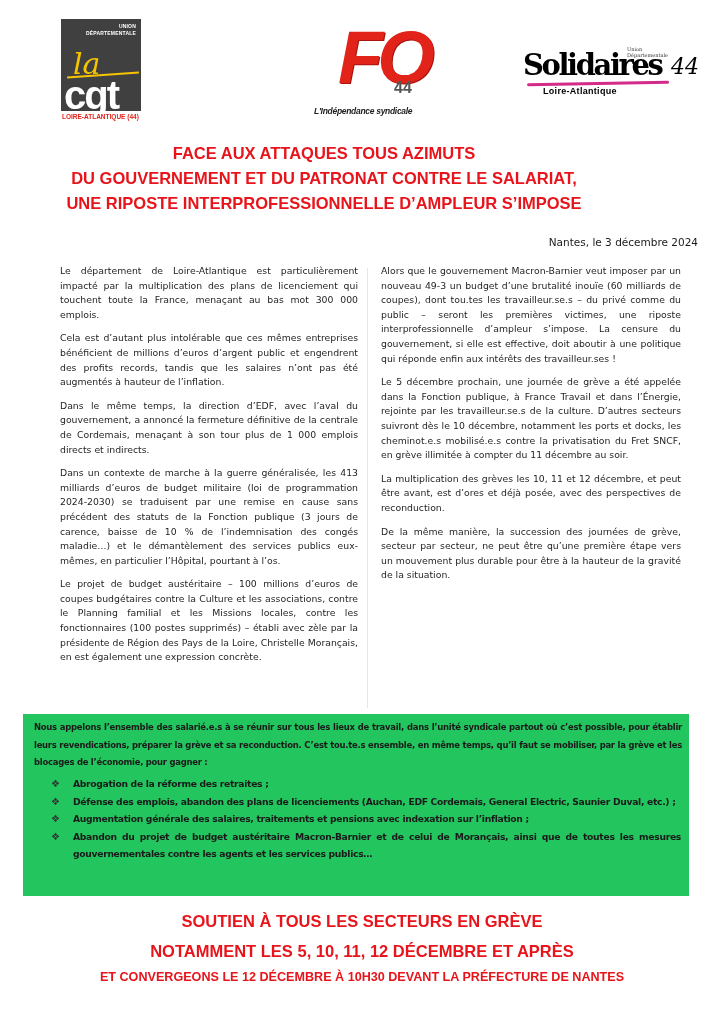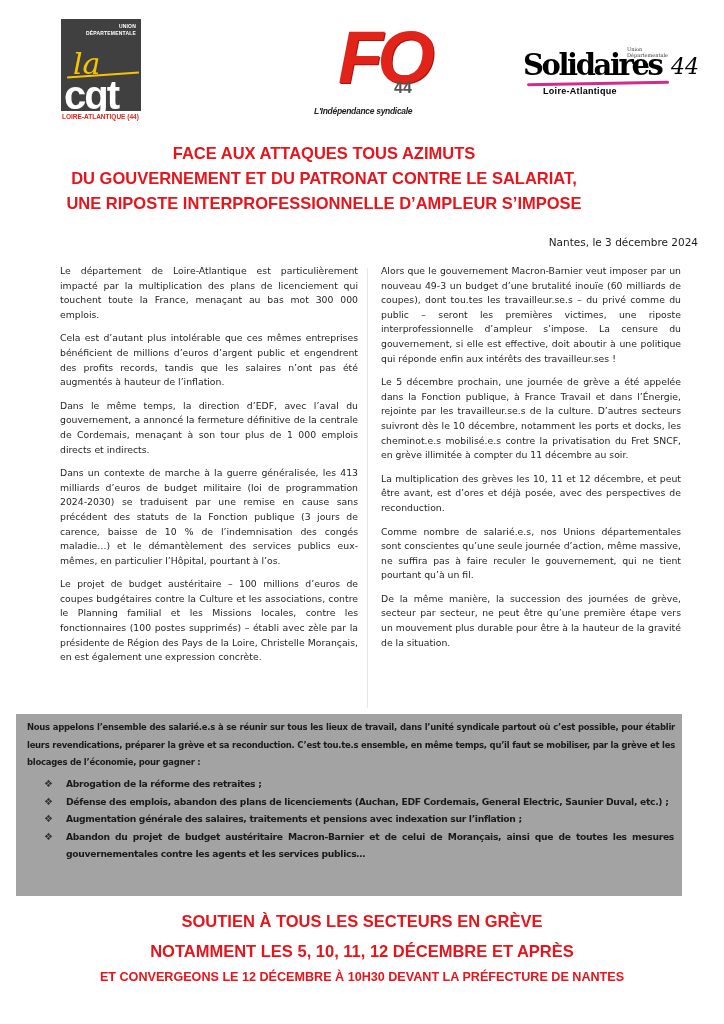--- a/index.html
+++ b/index.html
@@ -31,21 +31,21 @@
   .place-date { position: absolute; right: 26px; top: 236px; font-family: "DejaVu Sans", sans-serif; font-size: 10.5px; color: #1a1a1a; }
 
   
   .col { position: absolute; top: 264px; font-family: "DejaVu Sans", sans-serif; font-size: 9.3px; line-height: 14.6px; text-align: justify; color: #1f1f1f; }
   .col p { margin: 0 0 9px 0; }
   .col-left { left: 60px; width: 298px; }
   .col-right { left: 381px; width: 300px; }
   .divider { position: absolute; left: 367px; top: 268px; width: 1px; height: 440px; background: #e6e6e6; }
 
   
-  .callbox { position: absolute; left: 16px; top: 714px; width: 666px; height: 182px; background: #a3a3a3; }
+  .callbox { position: absolute; left: 23px; top: 714px; width: 666px; height: 182px; background: #22c55e; }
   .callbox .intro { position: absolute; left: 11px; top: 4px; width: 648px; font-family: "DejaVu Sans Condensed", "DejaVu Sans", sans-serif; font-weight: bold; font-size: 9.4px; line-height: 17.5px; color: #1a1a1a; text-align: justify; letter-spacing: -0.25px; }
   .callbox ul { list-style: none; margin: 0; padding: 0; position: absolute; left: 28px; top: 61px; width: 630px; }
   .callbox li { position: relative; padding-left: 22px; font-family: "DejaVu Sans", sans-serif; font-weight: bold; font-size: 9.2px; line-height: 17.5px; color: #1a1a1a; text-align: justify; letter-spacing: -0.3px; }
   .callbox li .bullet { position: absolute; left: 0; top: 0; font-size: 10px; color: #333; }
 
   
   .slogans { position: absolute; left: 0; top: 906px; width: 724px; text-align: center; }
   .slogans .s1, .slogans .s2 { color: #e8141b; font-weight: bold; font-size: 16.5px; line-height: 30px; display: block; }
   .slogans .s3 { color: #e8141b; font-weight: bold; font-size: 12.6px; line-height: 22px; display: block; }
 </style>
@@ -95,21 +95,20 @@
   <p>Dans un contexte de marche à la guerre généralisée, les 413 milliards d’euros de budget militaire (loi de programmation 2024-2030) se traduisent par une remise en cause sans précédent des statuts de la Fonction publique (3 jours de carence, baisse de 10 % de l’indemnisation des congés maladie…) et le démantèlement des services publics eux-mêmes, en particulier l’Hôpital, pourtant à l’os.</p>
   <p>Le projet de budget austéritaire – 100 millions d’euros de coupes budgétaires contre la Culture et les associations, contre le Planning familial et les Missions locales, contre les fonctionnaires (100 postes supprimés) – établi avec zèle par la présidente de Région des Pays de la Loire, Christelle Morançais, en est également une expression concrète.</p>
 </div>
 
 <div class="divider"></div>
 
 <div class="col col-right">
   <p>Alors que le gouvernement Macron-Barnier veut imposer par un nouveau 49-3 un budget d’une brutalité inouïe (60 milliards de coupes), dont tou.tes les travailleur.se.s – du privé comme du public – seront les premières victimes, une riposte interprofessionnelle d’ampleur s’impose. La censure du gouvernement, si elle est effective, doit aboutir à une politique qui réponde enfin aux intérêts des travailleur.ses !</p>
   <p>Le 5 décembre prochain, une journée de grève a été appelée dans la Fonction publique, à France Travail et dans l’Énergie, rejointe par les travailleur.se.s de la culture. D’autres secteurs suivront dès le 10 décembre, notamment les ports et docks, les cheminot.e.s mobilisé.e.s contre la privatisation du Fret SNCF, en grève illimitée à compter du 11 décembre au soir.</p>
   <p>La multiplication des grèves les 10, 11 et 12 décembre, et peut être avant, est d’ores et déjà posée, avec des perspectives de reconduction.</p>
-  <p>Comme nombre de salarié.e.s, nos Unions départementales sont conscientes qu’une seule journée d’action, même massive, ne suffira pas à faire reculer le gouvernement, qui ne tient pourtant qu’à un fil.</p>
   <p>De la même manière, la succession des journées de grève, secteur par secteur, ne peut être qu’une première étape vers un mouvement plus durable pour être à la hauteur de la gravité de la situation.</p>
 </div>
 
 <div class="callbox">
   <div class="intro">Nous appelons l’ensemble des salarié.e.s à se réunir sur tous les lieux de travail, dans l’unité syndicale partout où c’est possible, pour établir leurs revendications, préparer la grève et sa reconduction. C’est tou.te.s ensemble, en même temps, qu’il faut se mobiliser, par la grève et les blocages de l’économie, pour gagner :</div>
   <ul>
     <li>
       <span class="bullet">❖</span>
       <span>Abrogation de la réforme des retraites ;</span>
     </li>

